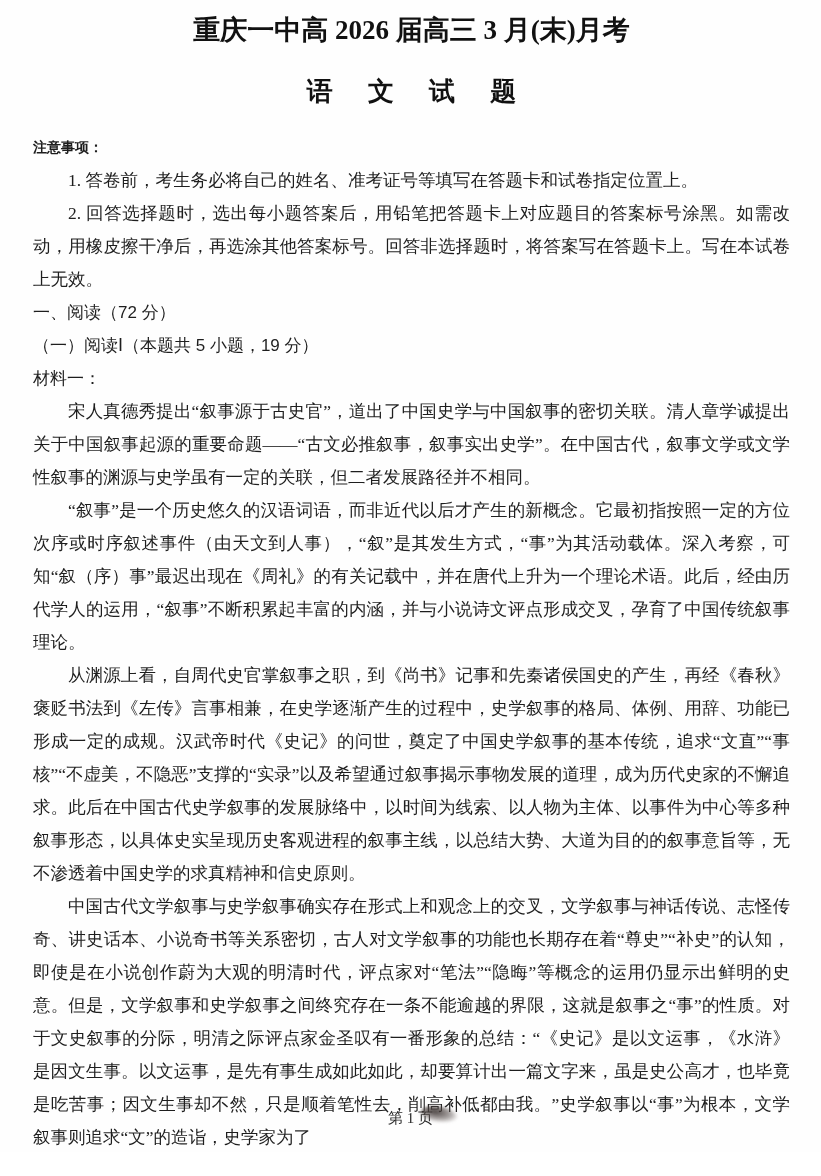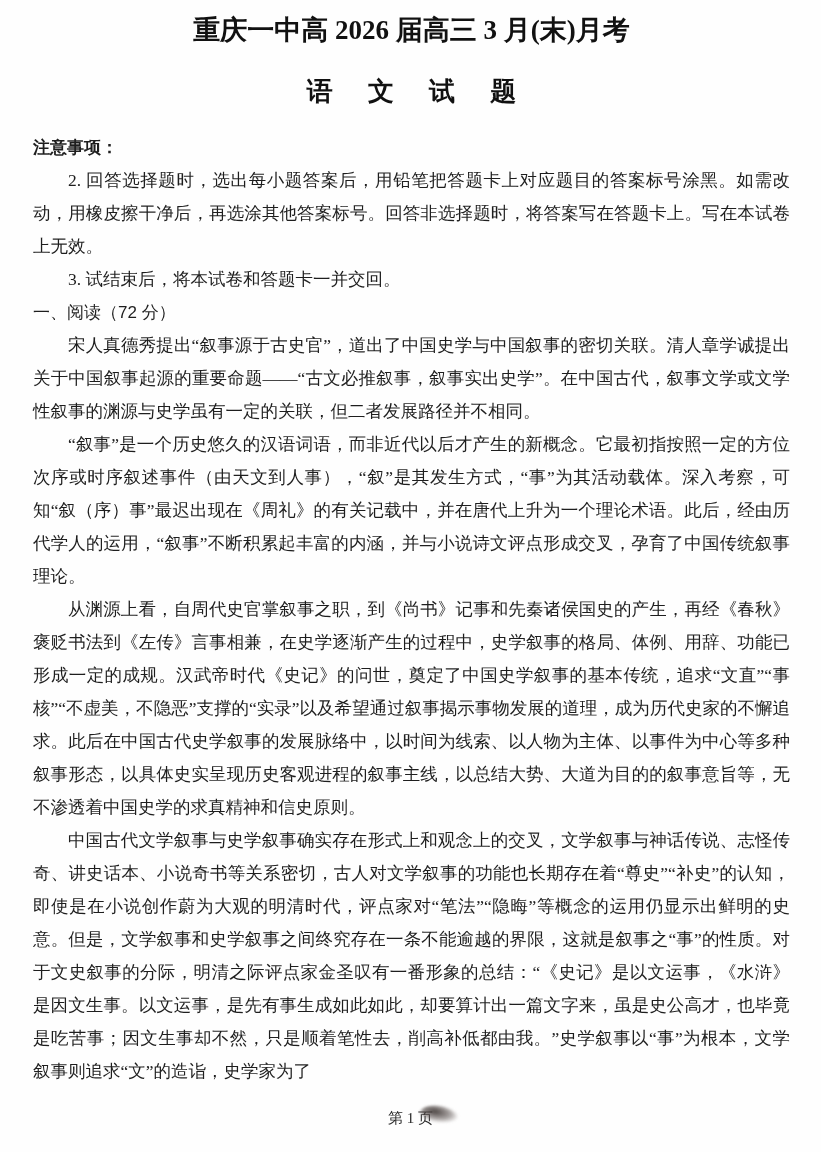--- a/index.html
+++ b/index.html
@@ -30,21 +30,21 @@
     line-height: 36px;
     font-weight: bold;
     letter-spacing: 0.55em;
     text-indent: 0.55em;
     color: #111111;
   }
   .notices { margin-top: 21px; font-size: 17.5px; line-height: 33px; }
   .notices-heading {
     font-weight: bold;
     font-family: "Liberation Sans", "DejaVu Sans", sans-serif;
-    font-size: 17px;
+    font-size: 14px;
   }
   .notice {
     margin: 0;
     text-indent: 2em;
     text-align: justify;
     text-justify: inter-ideograph;
   }
   .headings { font-size: 17.5px; line-height: 33px; }
   .sec {
     font-weight: normal;
@@ -89,26 +89,28 @@
 <body>
 
 <div class="page">
 
   <h1 class="title">重庆一中高 2026 届高三 3 月(末)月考</h1>
 
   <h2 class="subject">语 文 试 题</h2>
 
   <section class="notices">
     <div class="notices-heading">注意事项：</div>
+    <p class="notice">1. 答卷前，考生务必将自己的姓名、准考证号等填写在答题卡和试卷指定位置上。</p>
     <p class="notice">2. 回答选择题时，选出每小题答案后，用铅笔把答题卡上对应题目的答案标号涂黑。如需改动，用橡皮擦干净后，再选涂其他答案标号。回答非选择题时，将答案写在答题卡上。写在本试卷上无效。</p>
-    <p class="notice">3. 试结束后，将本试卷和答题卡一并交回。</p>
   </section>
 
   <section class="headings">
     <div class="sec">一、阅读（72 分）</div>
+    <div class="sec">（一）阅读Ⅰ（本题共 5 小题，19 分）</div>
+    <div class="sec">材料一：</div>
   </section>
 
   <section class="material">
     <p>宋人真德秀提出“叙事源于古史官”，道出了中国史学与中国叙事的密切关联。清人章学诚提出关于中国叙事起源的重要命题——“古文必推叙事，叙事实出史学”。在中国古代，叙事文学或文学性叙事的渊源与史学虽有一定的关联，但二者发展路径并不相同。</p>
     <p>“叙事”是一个历史悠久的汉语词语，而非近代以后才产生的新概念。它最初指按照一定的方位次序或时序叙述事件（由天文到人事），“叙”是其发生方式，“事”为其活动载体。深入考察，可知“叙（序）事”最迟出现在《周礼》的有关记载中，并在唐代上升为一个理论术语。此后，经由历代学人的运用，“叙事”不断积累起丰富的内涵，并与小说诗文评点形成交叉，孕育了中国传统叙事理论。</p>
     <p>从渊源上看，自周代史官掌叙事之职，到《尚书》记事和先秦诸侯国史的产生，再经《春秋》褒贬书法到《左传》言事相兼，在史学逐渐产生的过程中，史学叙事的格局、体例、用辞、功能已形成一定的成规。汉武帝时代《史记》的问世，奠定了中国史学叙事的基本传统，追求“文直”“事核”“不虚美，不隐恶”支撑的“实录”以及希望通过叙事揭示事物发展的道理，成为历代史家的不懈追求。此后在中国古代史学叙事的发展脉络中，以时间为线索、以人物为主体、以事件为中心等多种叙事形态，以具体史实呈现历史客观进程的叙事主线，以总结大势、大道为目的的叙事意旨等，无不渗透着中国史学的求真精神和信史原则。</p>
     <p>中国古代文学叙事与史学叙事确实存在形式上和观念上的交叉，文学叙事与神话传说、志怪传奇、讲史话本、小说奇书等关系密切，古人对文学叙事的功能也长期存在着“尊史”“补史”的认知，即使是在小说创作蔚为大观的明清时代，评点家对“笔法”“隐晦”等概念的运用仍显示出鲜明的史意。但是，文学叙事和史学叙事之间终究存在一条不能逾越的界限，这就是叙事之“事”的性质。对于文史叙事的分际，明清之际评点家金圣叹有一番形象的总结：“《史记》是以文运事，《水浒》是因文生事。以文运事，是先有事生成如此如此，却要算计出一篇文字来，虽是史公高才，也毕竟是吃苦事；因文生事却不然，只是顺着笔性去，削高补低都由我。”史学叙事以“事”为根本，文学叙事则追求“文”的造诣，史学家为了</p>
   </section>
 
   <footer class="footer">

